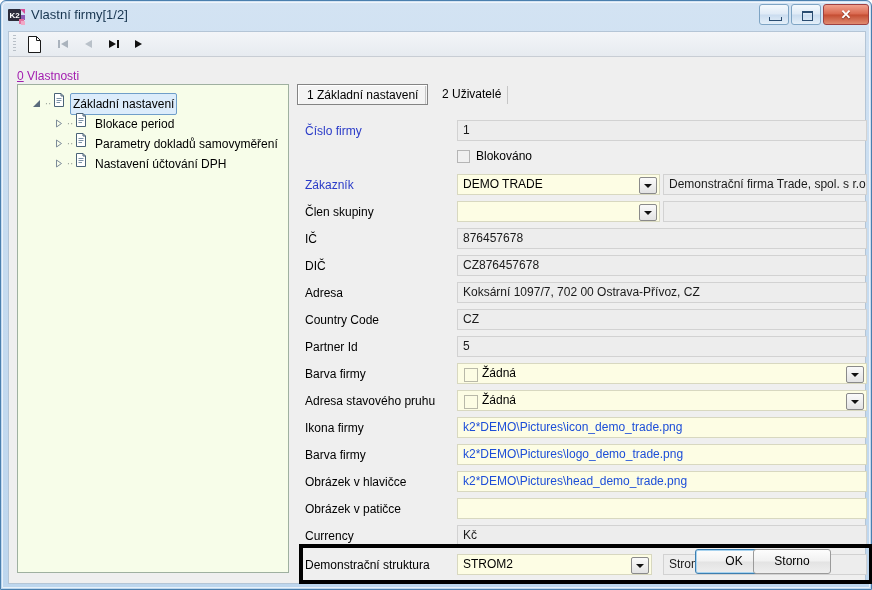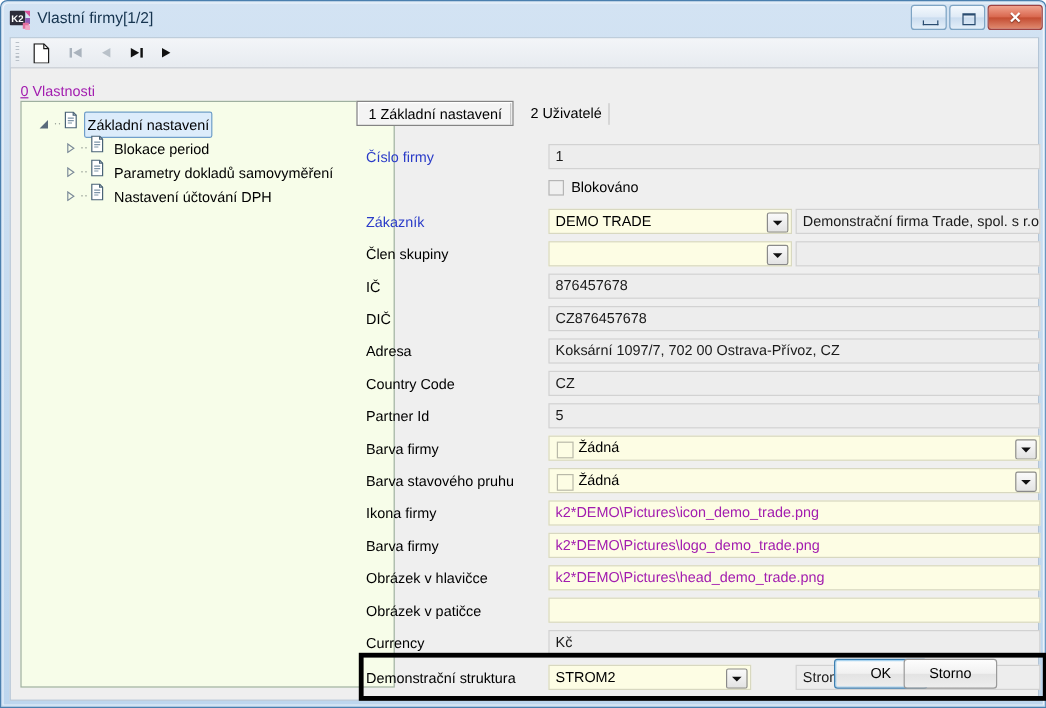--- a/index.html
+++ b/index.html
@@ -134,21 +134,21 @@
   .props-label {
     position: absolute;
     left: 8px; top: 37px;
     font-size: 12px;
     color: #a21caf;
   }
   .props-label u { text-decoration: underline; }
   .treepanel {
     position: absolute;
     left: 8px; top: 52px;
-    width: 312px;
+    width: 272px;
     height: 489px;
     background: #f7fde9;
     border: 1px solid #9fb0a0;
     box-sizing: border-box;
     overflow: hidden;
   }
   .tree { padding: 8px 0 0 0; }
   .tree-row {
     position: relative;
     height: 20px;
@@ -256,21 +256,21 @@
     height: 21px;
     box-sizing: border-box;
     border: 1px solid #cdcdcd;
     font-size: 12px;
     line-height: 19px;
     padding-left: 5px;
     white-space: nowrap;
     overflow: hidden;
   }
   .fld.readonly { background: #ededed; color: #1a1a1a; border-color: #d2d2d2; }
-  .fld.edit     { background: #fdfde4; color: #a21caf; border-color: #d8d8c0; }
+  .fld.edit     { background: #fdfde4; color: #1d4ed8; border-color: #d8d8c0; }
 
   .combo {
     position: absolute;
     top: 0;
     height: 21px;
     box-sizing: border-box;
     background: #fdfde4;
     border: 1px solid #d8d8c0;
     font-size: 12px;
     line-height: 19px;
@@ -563,21 +563,21 @@
         <span class="combo colorcombo" style="left:160px; width:410px;">
           <span class="swatch"></span>
           <span class="val">Žádná</span>
           <span class="arrow">
               <i></i>
             </span>
         </span>
       </div>
 
       <div class="row" style="top:278px;">
-        <span class="lbl">Barva stavového pruhu</span>
+        <span class="lbl">Adresa stavového pruhu</span>
         <span class="combo colorcombo" style="left:160px; width:410px;">
           <span class="swatch"></span>
           <span class="val">Žádná</span>
           <span class="arrow">
               <i></i>
             </span>
         </span>
       </div>
 
       <div class="row" style="top:305px;">
@@ -600,21 +600,21 @@
         <span class="fld edit" style="left:160px; width:410px;"></span>
       </div>
 
       <div class="row" style="top:413px;">
         <span class="lbl">Currency</span>
         <span class="fld readonly" style="left:160px; width:410px;">Kč</span>
       </div>
 
       <div class="row" style="top:442px;">
         <span class="lbl">Demonstrační struktura</span>
-        <span class="combo" style="left:160px; width:169px;">
+        <span class="combo" style="left:160px; width:195px;">
           <span class="val">STROM2</span>
           <span class="arrow">
               <i></i>
             </span>
         </span>
         <span class="fld readonly" style="left:366px; width:204px;">Strom pracovních pozic</span>
       </div>
 
       <div class="highlight-box" style="left:2px; top:432px; width:574px; height:40px;"></div>
     </div>

